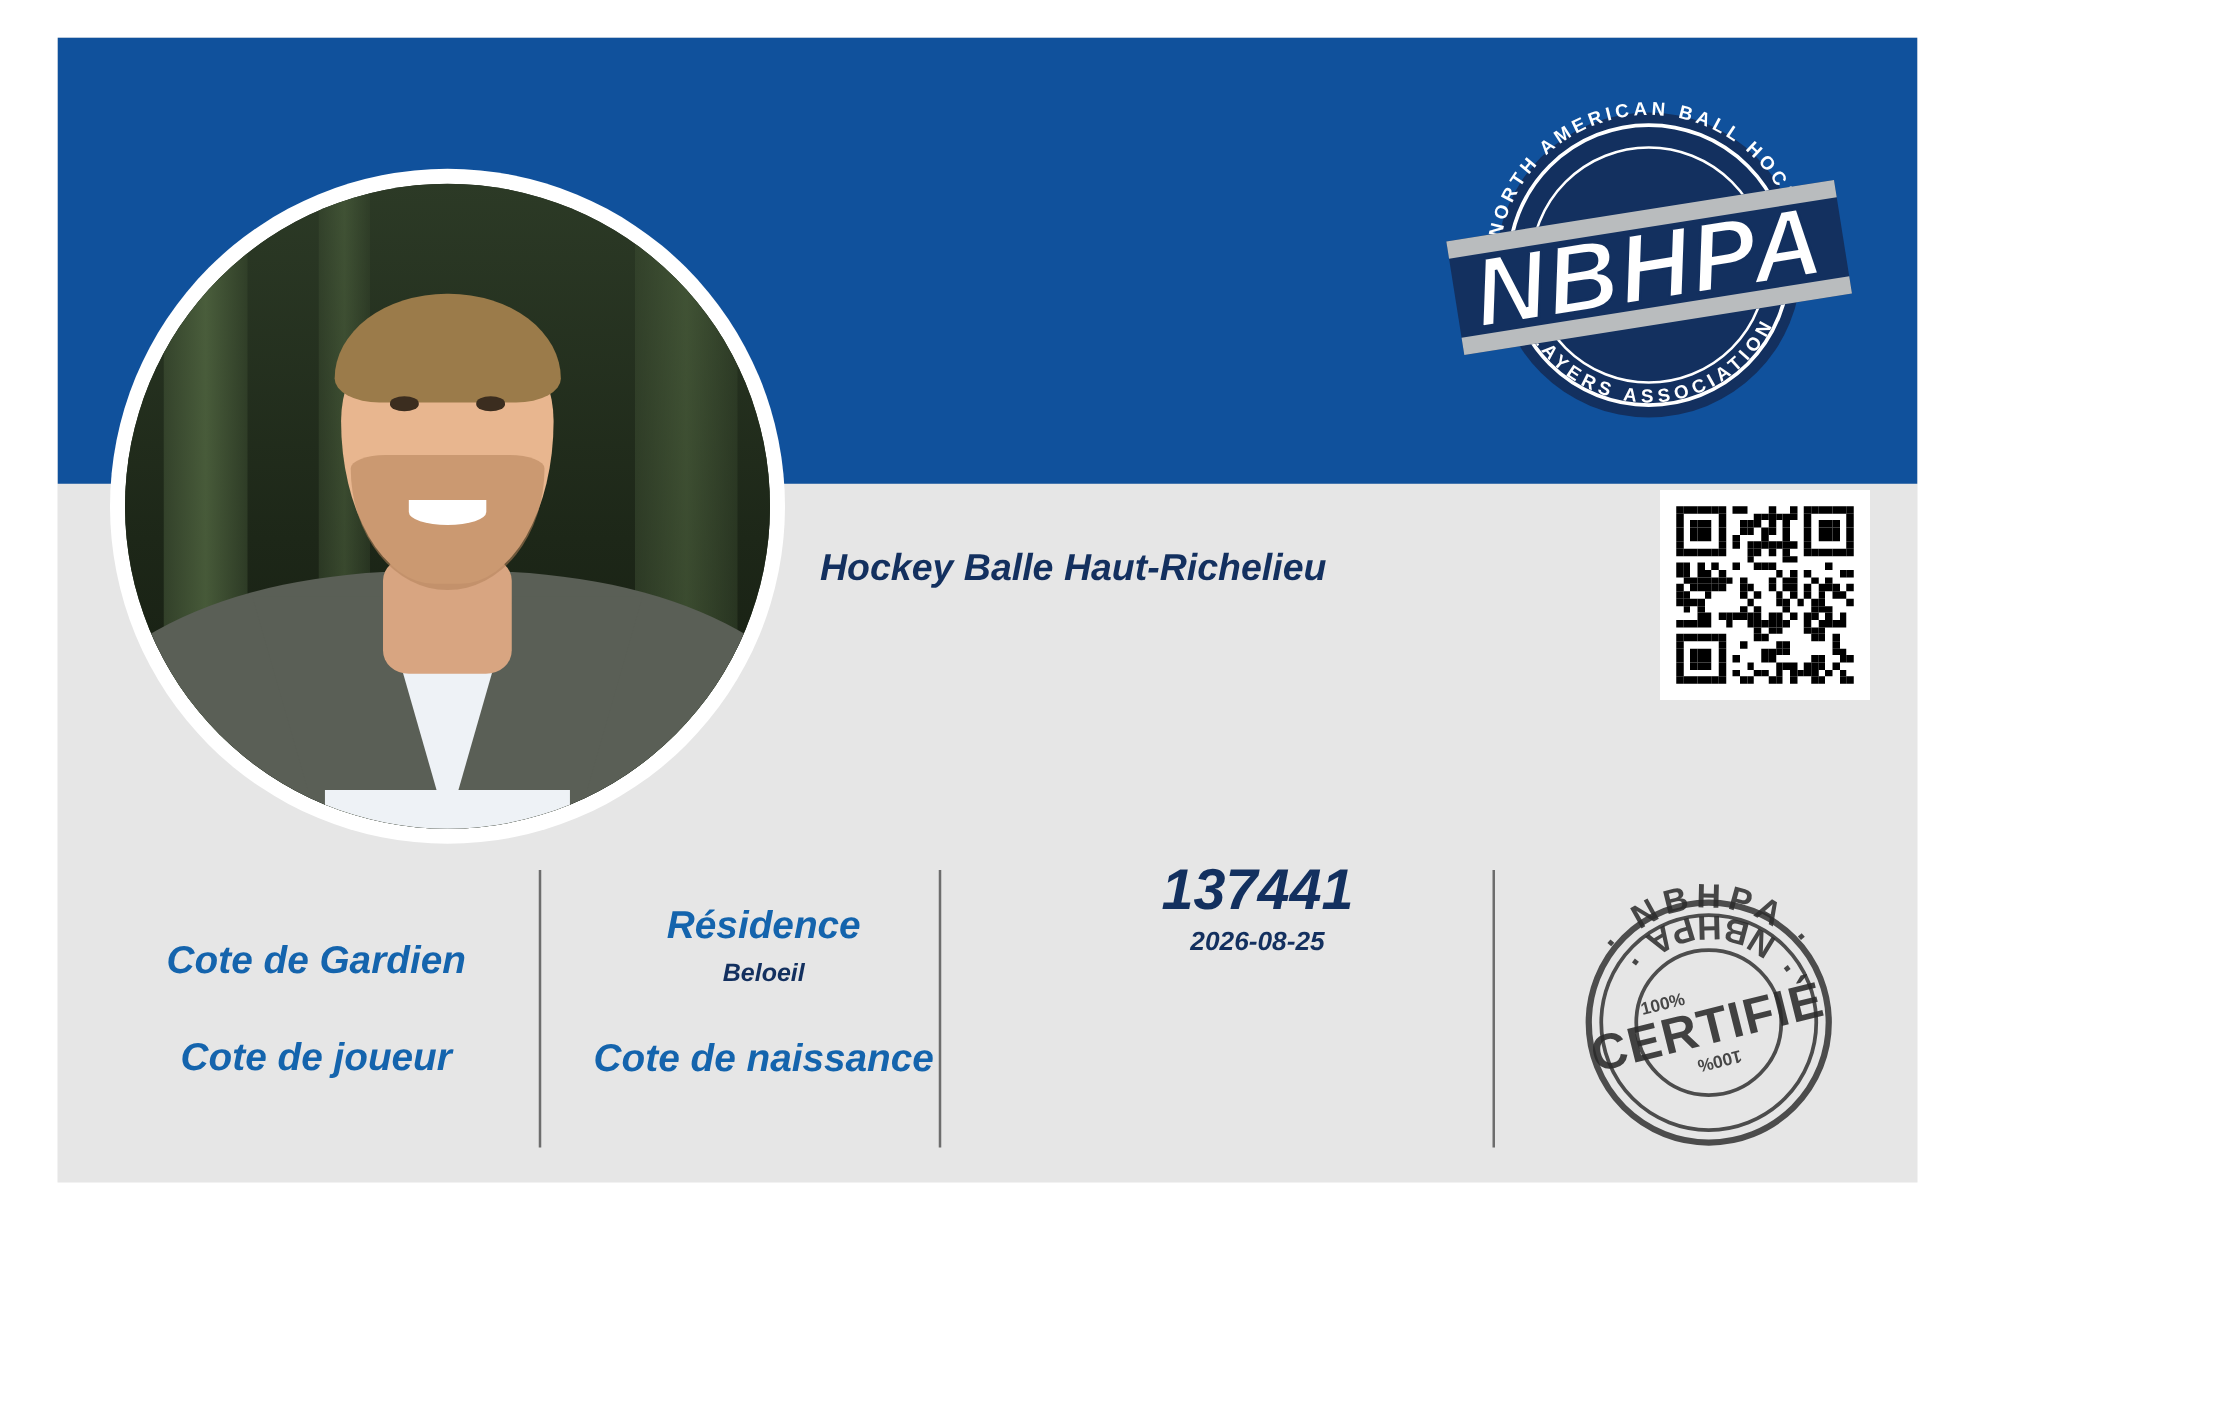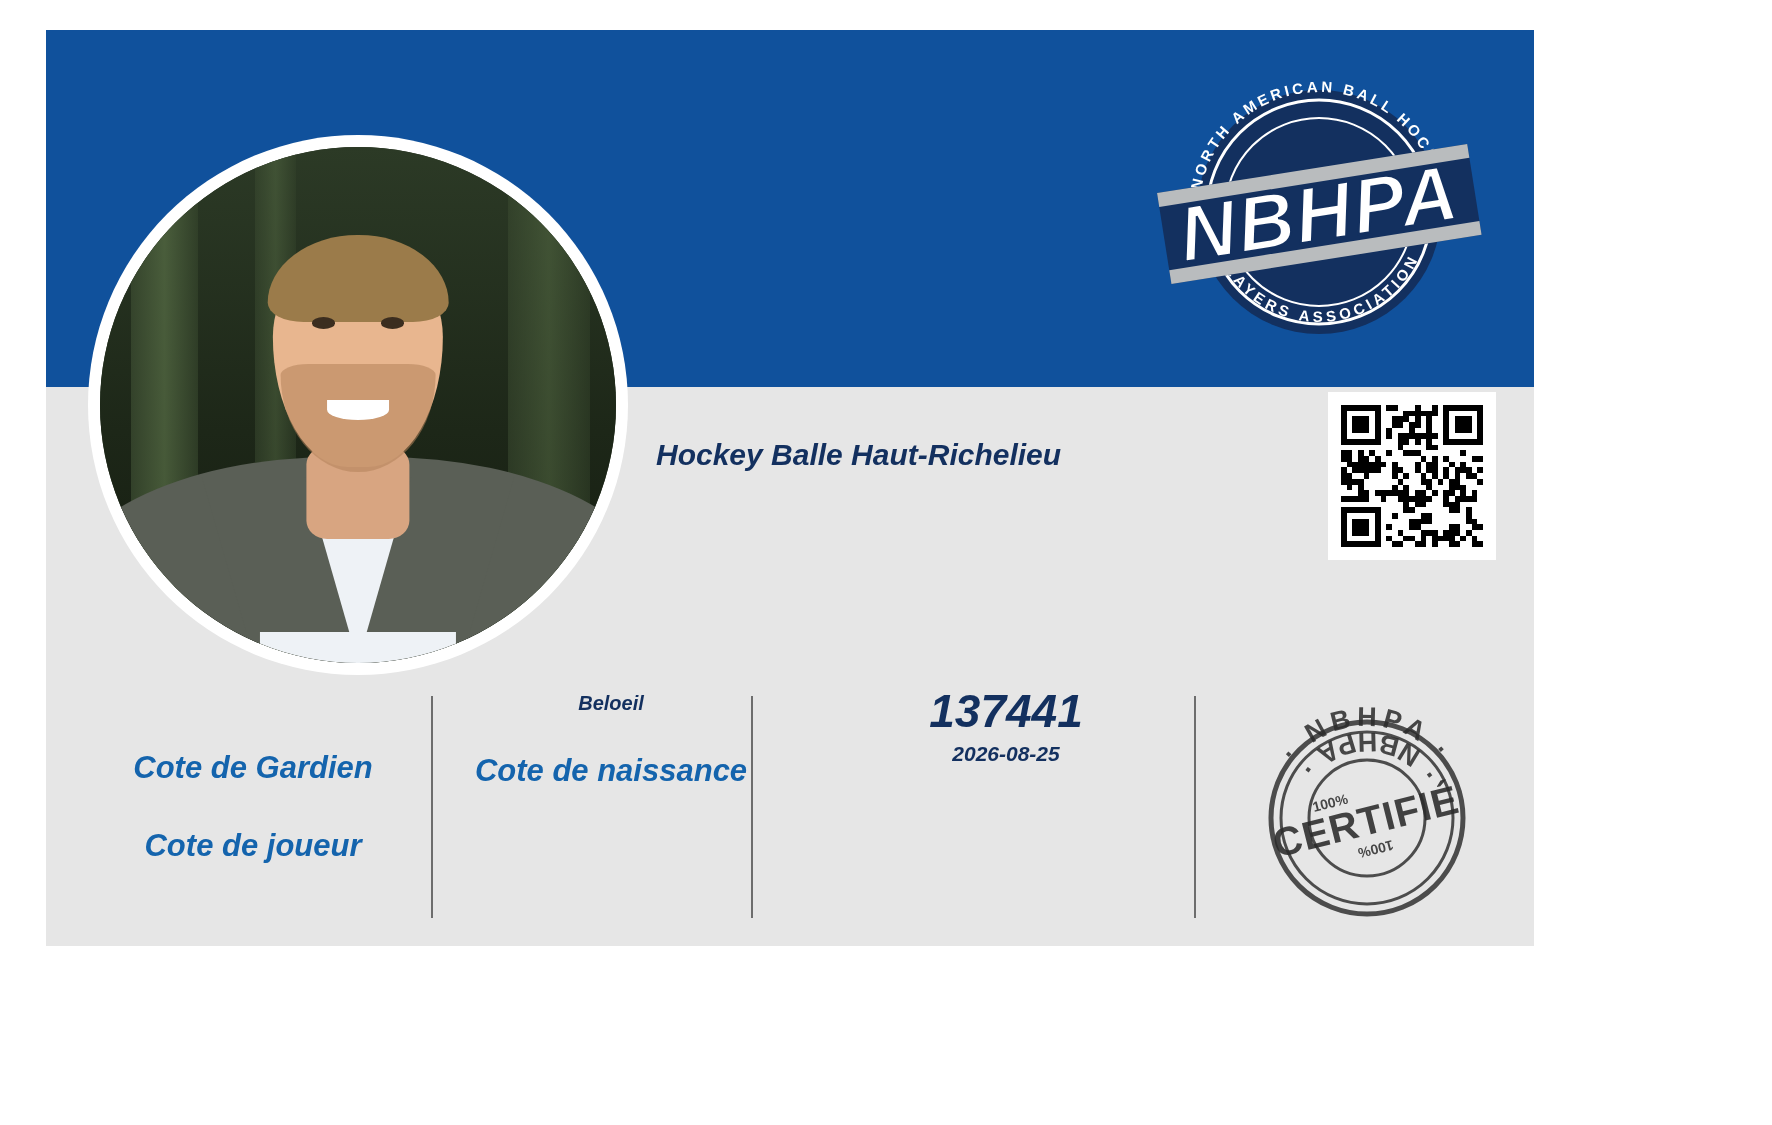--- a/index.html
+++ b/index.html
@@ -951,20 +951,21 @@
   <div class="info">
 
     <div class="col col-rating">
       <div class="lbl-lg r2">Cote de Gardien</div>
       <div class="lbl-lg r1">Cote de joueur</div>
     </div>
 
     <div class="divider div1"></div>
 
     <div class="col col-res">
+      <div class="lbl-lg r1">Résidence</div>
       <div class="val-sm r1v">Beloeil</div>
       <div class="lbl-lg r2">Cote de naissance</div>
     </div>
 
     <div class="divider div2"></div>
 
     <div class="col col-mat">
       <div class="num">137441</div>
       <div class="exp-val">2026-08-25</div>
     </div>

